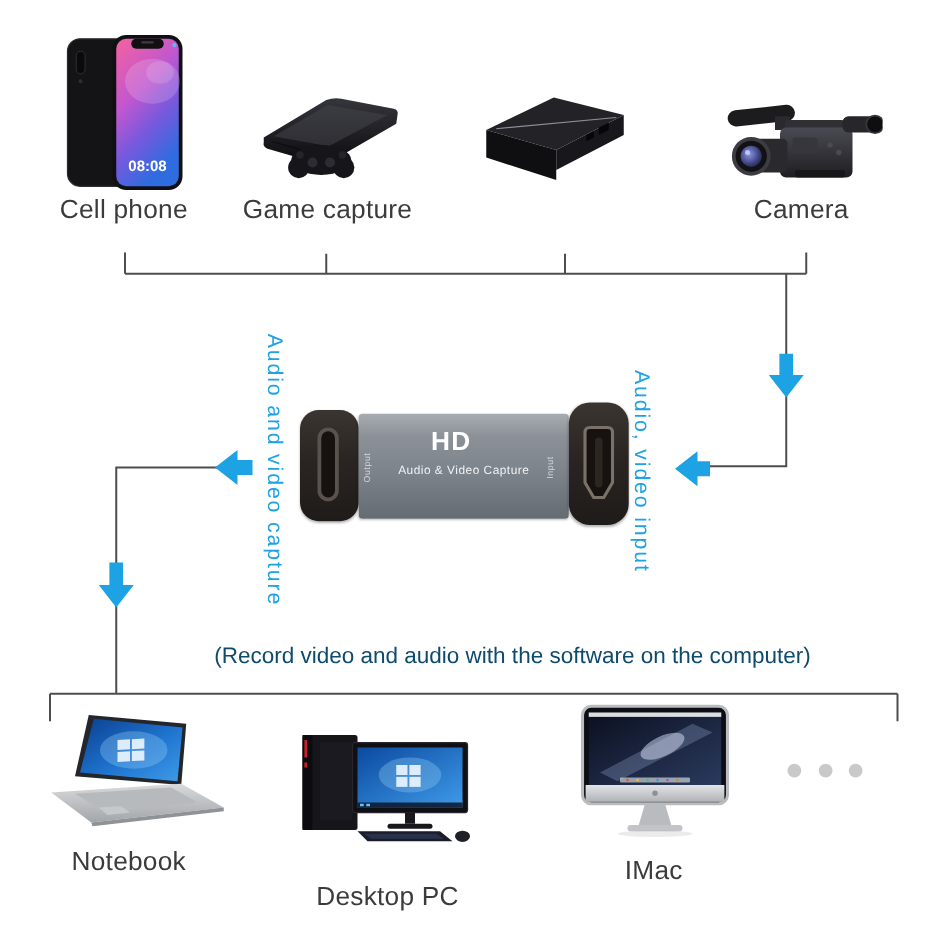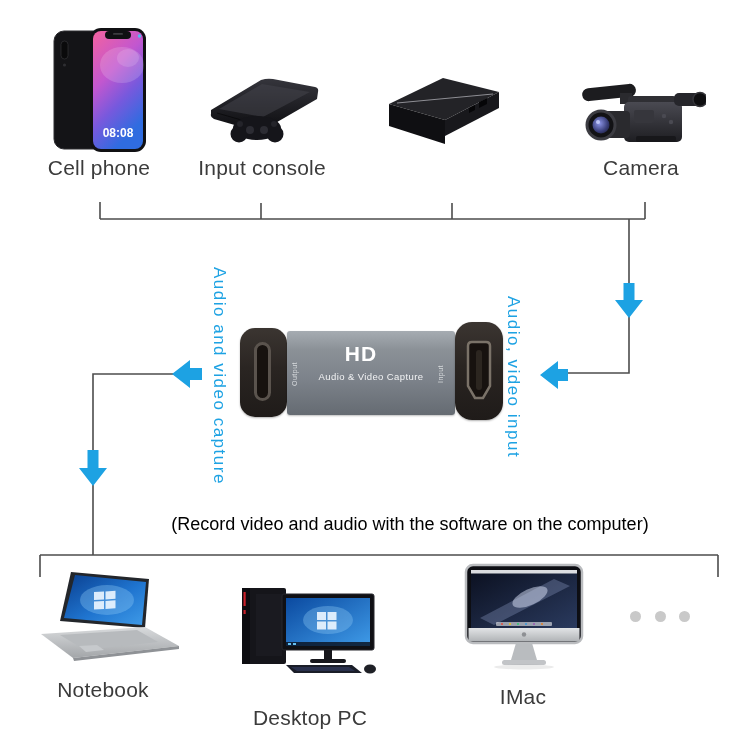--- a/index.html
+++ b/index.html
@@ -20,21 +20,21 @@
   .hdmi{left:455px;top:322px;width:48px;height:98px;border-radius:17px;}
   .usbc-slot{position:absolute;left:14px;top:14px;width:17px;height:59px;border:3px solid #5a534d;
       border-radius:10px;background:#17120f;box-sizing:border-box;}
   .hd-logo{position:absolute;left:0;top:11px;width:148px;text-align:center;color:#fff;
       font-size:21px;font-weight:800;letter-spacing:1px;}
   .hd-title{position:absolute;left:0;top:40px;width:168px;text-align:center;color:#f2f3f4;
       font-size:9.5px;letter-spacing:.4px;}
   .portlabel{position:absolute;width:14px;height:70px;top:8px;color:#d7dadd;font-size:7px;
       writing-mode:vertical-rl;transform:rotate(180deg);text-align:center;letter-spacing:.5px;}
   .caption{position:absolute;left:70px;top:514px;width:680px;text-align:center;
-      font-size:18px;color:#000000;}
+      font-size:18px;color:#0c4a6e;}
   .dots{position:absolute;left:630px;top:611px;width:60px;display:flex;justify-content:space-between;}
   .dots i{display:block;width:11px;height:11px;border-radius:50%;background:#c9c9c9;}
 </style>
 </head>
 <body>
 
 <div class="canvas">
 
   <svg class="abs" style="left:48px;top:25px;" width="104" height="130" viewBox="0 0 104 130">
     <defs>
@@ -108,21 +108,21 @@
     <circle cx="22" cy="46" r="2" fill="#cdd4ff" opacity=".8"></circle>
     <rect x="98" y="17" width="28" height="13" rx="5" fill="#26262b"></rect>
     <circle cx="124" cy="23.5" r="7" fill="#0e0e10" stroke="#35353a" stroke-width="1.5"></circle>
     <rect x="58" y="34" width="20" height="13" rx="2" fill="#36363c"></rect>
     <circle cx="88" cy="40" r="2.2" fill="#4a4a52"></circle>
     <circle cx="95" cy="46" r="2.2" fill="#4a4a52"></circle>
     <rect x="60" y="60" width="40" height="6" rx="2" fill="#17171a"></rect>
   </svg>
 
   <div class="devlabel" style="left:39px;top:156px;width:120px;">Cell phone</div>
-  <div class="devlabel" style="left:182px;top:156px;width:160px;">Input console</div>
+  <div class="devlabel" style="left:182px;top:156px;width:160px;">Game capture</div>
   <div class="devlabel" style="left:561px;top:156px;width:160px;">Camera</div>
 
   <svg class="wires" width="750" height="750" viewBox="0 0 750 750">
     <g stroke="#4d4d4d" stroke-width="1.6" fill="none">
       <path d="M100 202 V219 M261 203 V219 M452 203 V219 M645 202 V219"></path>
       <path d="M100 219 H645"></path>
       <path d="M629 219 V373 H567"></path>
       <path d="M176 374 H93 V555"></path>
       <path d="M40 555 H718 M40 555 V577 M718 555 V577"></path>
     </g>

